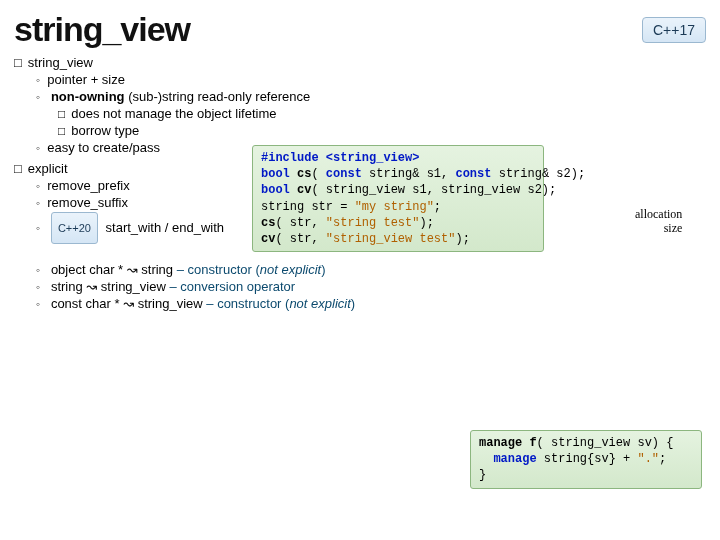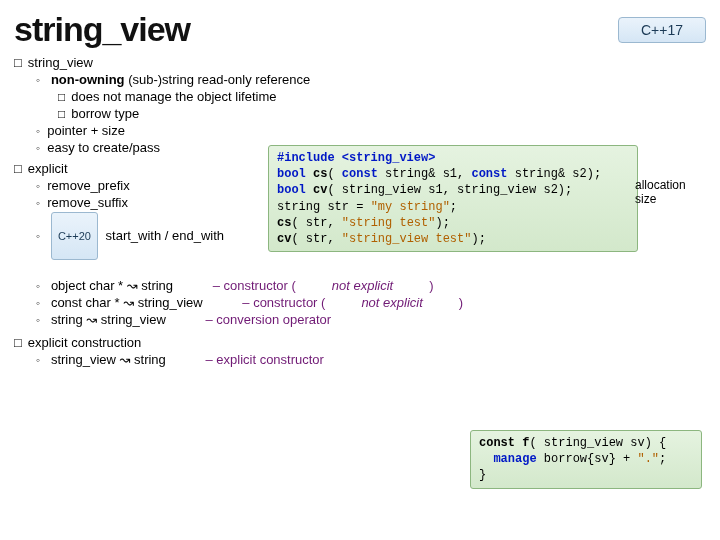--- a/index.html
+++ b/index.html
@@ -17,29 +17,29 @@
   .title {
     font-size: 34px;
     font-weight: 800;
     color: #111;
     letter-spacing: -1px;
   }
   .badge {
     background: linear-gradient(#eaf3fb, #d5e6f5);
     border: 1px solid #9bb8d0;
     border-radius: 4px;
-    padding: 4px 22px;
+    padding: 4px 10px;
     font-size: 14px;
     color: #1b3a56;
   }
   .badge-inline {
     background: linear-gradient(#eaf3fb, #d5e6f5);
     border: 1px solid #9bb8d0;
     border-radius: 3px;
-    padding: 17px 6px;
+    padding: 9px 6px;
     font-size: 11px;
     color: #1b3a56;
     margin-right: 4px;
     display: inline-block;
   }
   ul.top { list-style: none; margin-top: 6px; }
   ul.top > li { margin-bottom: 6px; }
   ul.top > li > .sq::before { content: "□"; margin-right: 6px; font-size: 13px; color:#000; }
   ul.sub, ul.subsq { list-style: none; margin-left: 22px; }
   ul.sub > li::before { content: "◦"; margin-right: 7px; color: #333; font-size: 12px; }
@@ -55,61 +55,62 @@
     font-size: 12px;
     padding: 4px 8px;
     line-height: 1.35;
     white-space: pre;
   }
   .codebox .kw { color: #0018c6; font-weight: bold; }
   .codebox .str { color: #b06000; }
   .codebox .id { font-weight: bold; color: #000; }
   #code1 {
     position: absolute;
-    left: 268px;
+    left: 252px;
     top: 145px;
-    width: 370px;
+    width: 292px;
   }
   #note1 {
     position: absolute;
     left: 635px;
-    top: 178px;
+    top: 207px;
     font-size: 12px;
-    text-align: left;
+    text-align: right;
     line-height: 1.2;
+    font-family: Liberation Serif, serif;
   }
   #code2 {
     position: absolute;
     left: 470px;
     top: 430px;
     width: 232px;
   }
   .row-rel { position: relative; }
-  .gray { color: #701a75; margin-left: 36px; }
+  .gray { color: #0c4a6e; }
 </style>
 </head>
 <body>
 
 <div class="header">
   <div class="title">string_view</div>
   <div class="badge">C++17</div>
 </div>
 
 <ul class="top">
   <li>
     <span class="sq">string_view</span>
     <ul class="sub">
+      <li>pointer + size</li>
       <li>
         <b>non-owning</b><span> (sub-)string read-only reference</span>
         <ul class="subsq">
           <li>does not manage the object lifetime</li>
           <li>borrow type</li>
         </ul>
       </li>
-      <li>pointer + size</li>
       <li>easy to create/pass</li>
     </ul>
   </li>
 
   <li>
     <span class="sq">explicit</span>
     <ul class="sub">
       <li>remove_prefix</li>
       <li>remove_suffix</li>
       <li>
@@ -117,45 +118,37 @@
       </li>
     </ul>
   </li>
 
   <li style="margin-top:18px">
     <ul class="sub">
       <li>
         <span>object char * ↝ string</span><span class="gray">  – constructor (</span><i class="gray">not explicit</i><span class="gray">)</span>
       </li>
       <li>
-        <span>const char * ↝ string_view</span><span class="gray">  – constructor (</span><i class="gray">not explicit</i><span class="gray">)</span>
+        <span>string ↝ string_view</span><span class="gray">  – conversion operator</span>
       </li>
       <li>
-        <span>string ↝ string_view</span><span class="gray">  – conversion operator</span>
+        <span>const char * ↝ string_view</span><span class="gray">  – constructor (</span><i class="gray">not explicit</i><span class="gray">)</span>
       </li>
     </ul>
   </li>
 
-  <li class="row-rel" style="margin-top:8px">
-    <span class="sq">explicit construction</span>
-    <ul class="sub">
-      <li>
-        <span>string_view ↝ string</span><span class="gray">  – explicit constructor</span>
-      </li>
-    </ul>
-  </li>
 </ul>
 
 <div id="code1" class="codebox"><span class="kw">#include </span><span class="kw">&lt;string_view&gt;</span>
 <span class="kw">bool</span><span class="id"> cs</span><span>( </span><span class="kw">const</span><span> string&amp; s1, </span><span class="kw">const</span><span> string&amp; s2);</span>
 <span class="kw">bool</span><span class="id"> cv</span><span>( string_view s1, string_view s2);</span>
 <span>string str = </span><span class="str">"my string"</span><span>;</span>
 <span class="id">cs</span><span>( str, </span><span class="str">"string test"</span><span>);</span>
 <span class="id">cv</span><span>( str, </span><span class="str">"string_view test"</span><span>);</span></div>
 
 <div id="note1">
   <div>allocation</div>
   <div>size</div>
 </div>
 
-<div id="code2" class="codebox"><span class="id">const f</span><span>( string_view sv) {</span>
-<span>  </span><span class="kw">manage</span><span> borrow{sv} + </span><span class="str">"."</span><span>;</span>
+<div id="code2" class="codebox"><span class="id">manage f</span><span>( string_view sv) {</span>
+<span>  </span><span class="kw">manage</span><span> string{sv} + </span><span class="str">"."</span><span>;</span>
 <span>}</span></div>
 
 </body></html>

